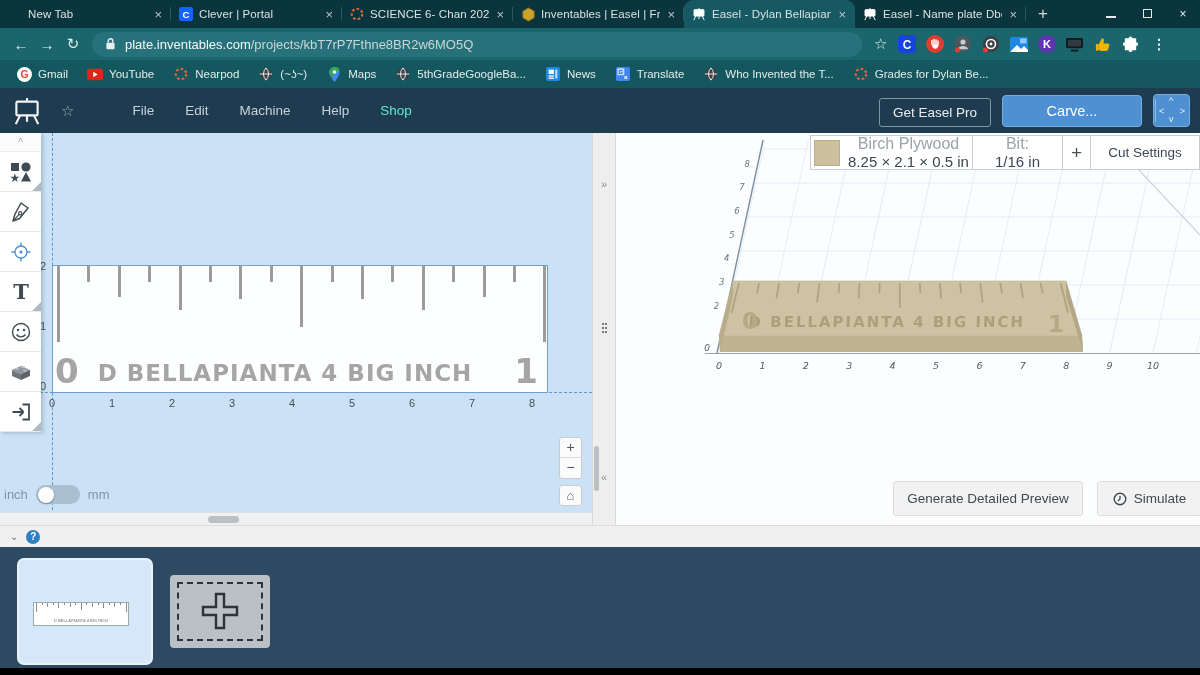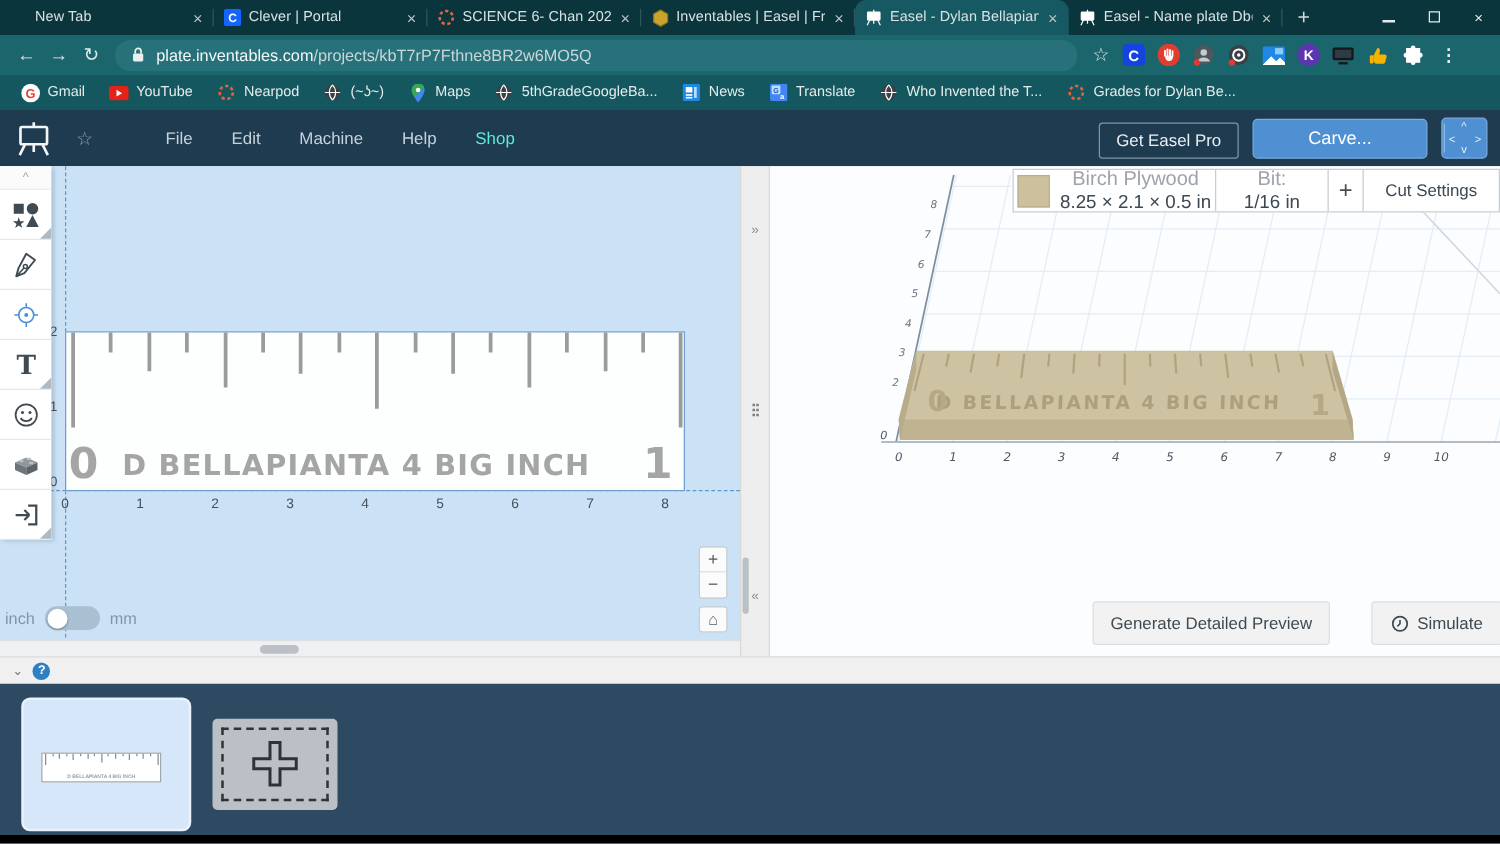--- a/index.html
+++ b/index.html
@@ -91,21 +91,21 @@
   .mseg:last-child{border-right:none}
   #seg-material{width:162px;gap:8px}
   #mat-swatch{width:26px;height:26px;border:1px solid #B9AE8E}
   .seg-col{display:flex;flex-direction:column;align-items:center;line-height:1.15}
   .seg-lbl{font-size:16px;color:#9CA3AA}
   .seg-val{font-size:15px;color:#3C4853}
   #seg-bit{width:90px}
   #seg-plus{width:28px;font-size:19px;color:#464F57}
   #seg-cut{flex:1;font-size:13.5px;color:#3C4853}
   .graybtn{position:absolute;background:#F2F2F2;border:1px solid #DEDEDE;border-radius:3px;color:#3F4A52;font-size:13.5px;display:flex;align-items:center;justify-content:center;gap:7px}
-  #gen-btn{left:258px;top:348px;width:190px;height:35px}
+  #gen-btn{left:277px;top:348px;width:190px;height:35px}
   #sim-btn{left:481px;top:348px;width:105px;height:35px}
 
   
   #wpbar{position:absolute;left:0;top:525px;width:1200px;height:22px;background:#F0F0F1;border-top:1px solid #DCDCDC;display:flex;align-items:center;gap:8px;padding:0 10px;font-size:12.5px;color:#4A565F}
   #wp-chev{font-size:10px;color:#6A757D}
   #wp-help{width:14px;height:14px;border-radius:50%;background:#2E80C4;color:#FFF;font-size:10px;font-weight:bold;text-align:center;line-height:14px}
   #wppanel{position:absolute;left:0;top:547px;width:1200px;height:121px;background:#2E4A63}
   #thumb1{position:absolute;left:17px;top:11px;width:136px;height:107px;background:#D5E7F8;border:2px solid #E9F1FA;border-radius:7px}
   #miniruler{position:absolute;left:14px;top:42px;width:96px;height:24px;background:#FFF;border:1px solid #9FA8AD}
   .mtick{position:absolute;top:0;width:1px;background:#8C8C8C}

